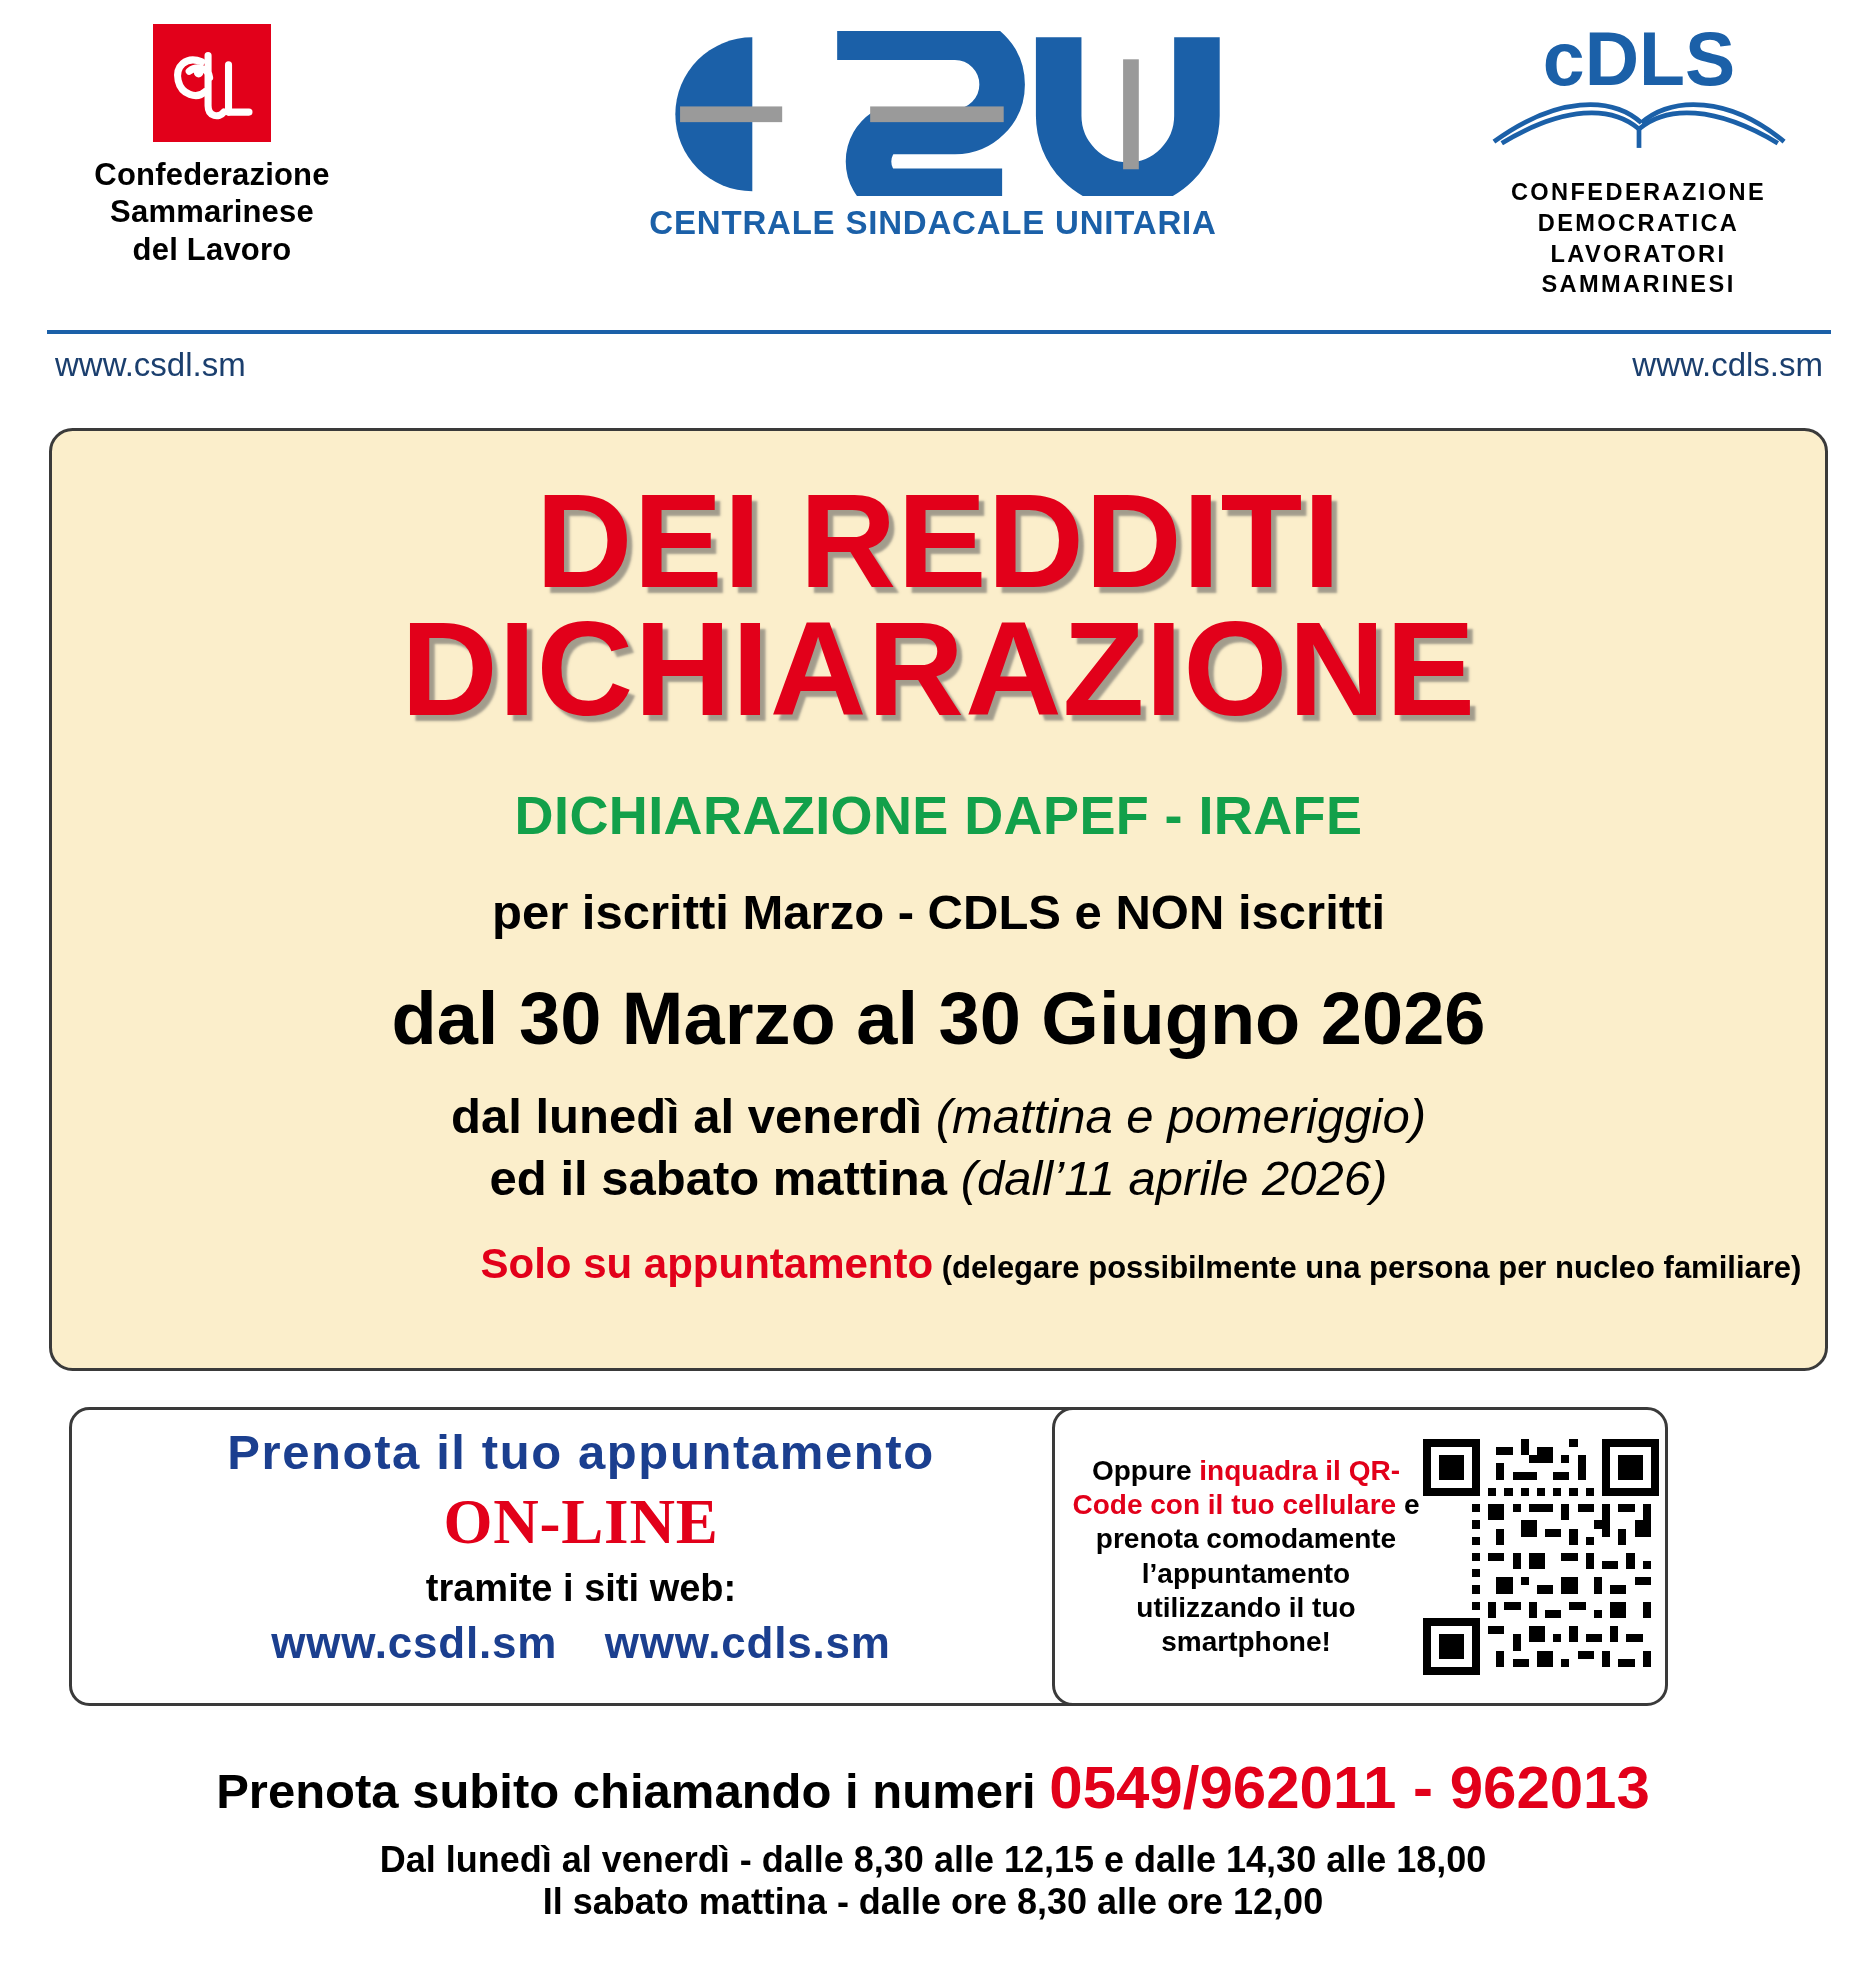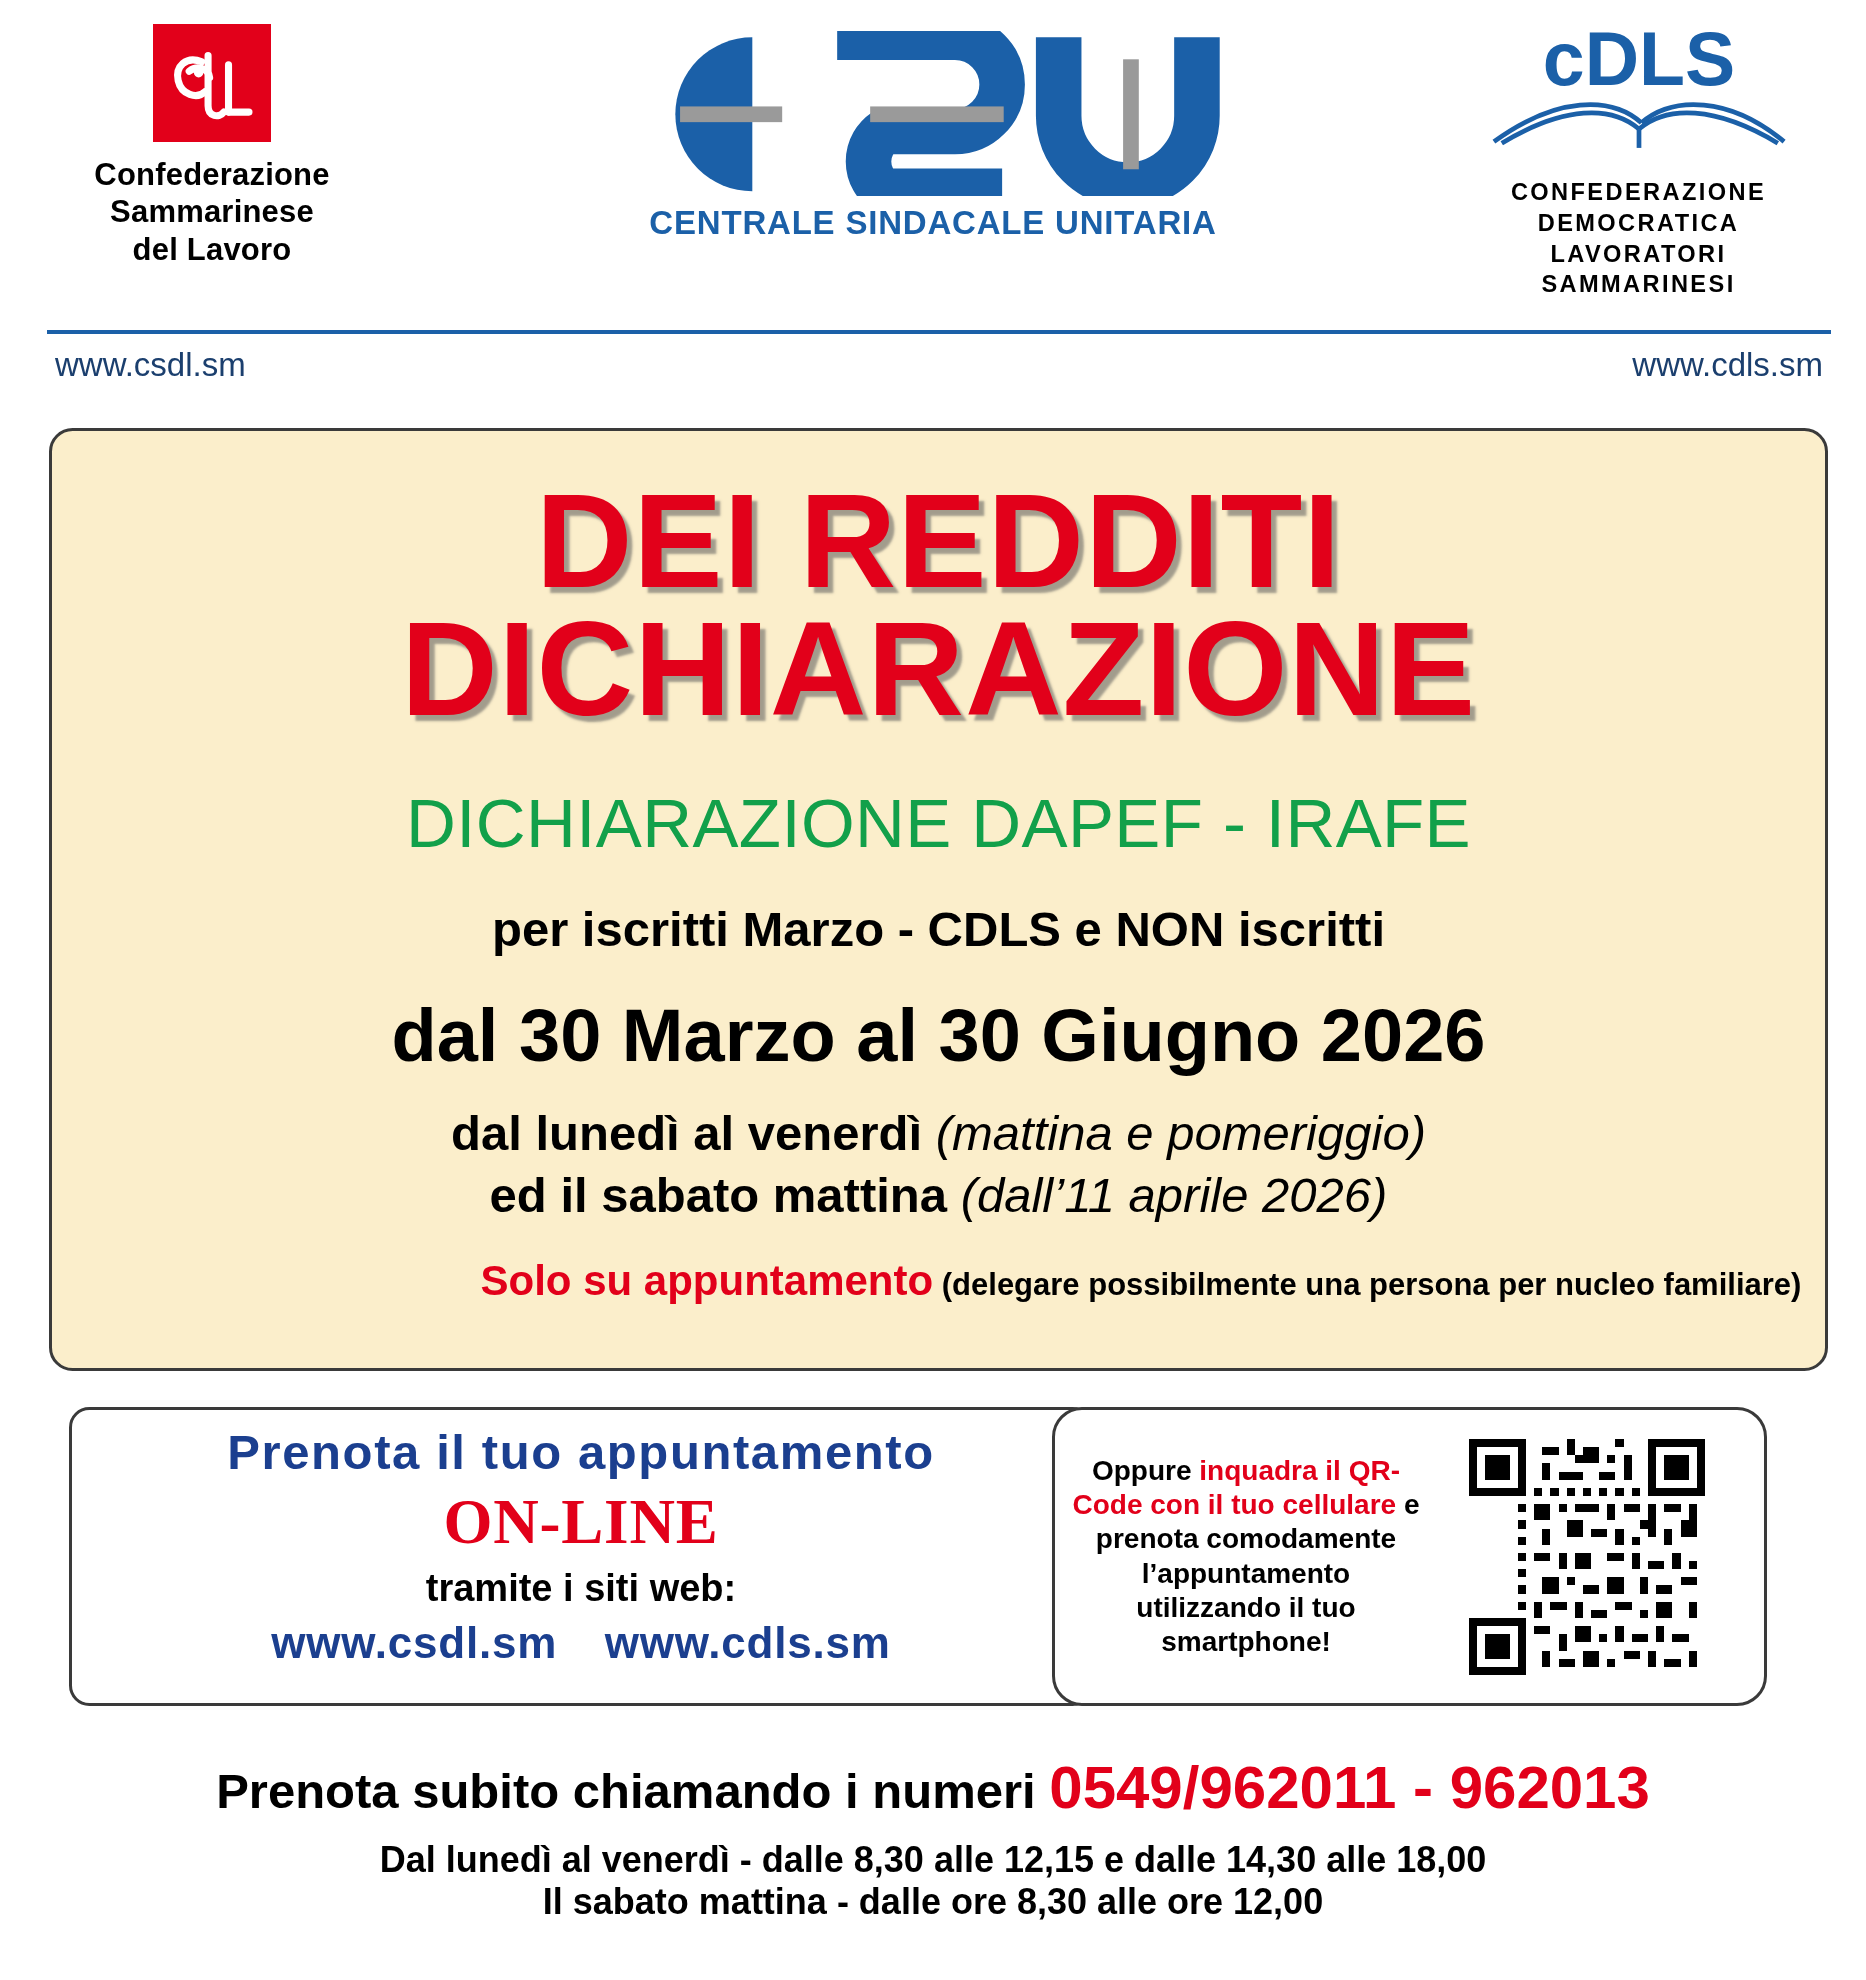--- a/index.html
+++ b/index.html
@@ -114,22 +114,22 @@
   .title-main {
     font-size: 134px;
     font-weight: 700;
     color: #e2001a;
     line-height: 0.96;
     letter-spacing: 0.8px;
     text-shadow: 5.5px 6.3px 2.4px rgba(90,90,90,0.55);
     margin-top: 22px;
   }
   .title-sub {
-    font-size: 69px;
-    font-weight: 400;
+    font-size: 54px;
+    font-weight: 700;
     color: #12a04a;
     margin-top: 50px;
     letter-spacing: 0.4px;
   }
   .title-for {
     font-size: 49px;
     font-weight: 700;
     color: #000;
     margin-top: 38px;
   }
@@ -207,24 +207,24 @@
     color: #1b3f8f;
     margin-top: 7.9px;
     letter-spacing: 0.8px;
   }
   .online-links span { margin: 0 17.3px; }
 
   .box-qr {
     position: absolute;
     left: 1052px;
     top: 1407px;
-    width: 715px;
+    width: 616px;
     height: 299px;
     border: 3.1px solid #3a3a3a;
-    border-radius: 30px;
+    border-radius: 21px;
     box-sizing: border-box;
     background: #fff;
     display: flex;
     align-items: center;
     padding: 11px 14px;
   }
   .qr-text {
     flex: 0 0 354px;
     font-size: 28px;
     font-weight: 700;

